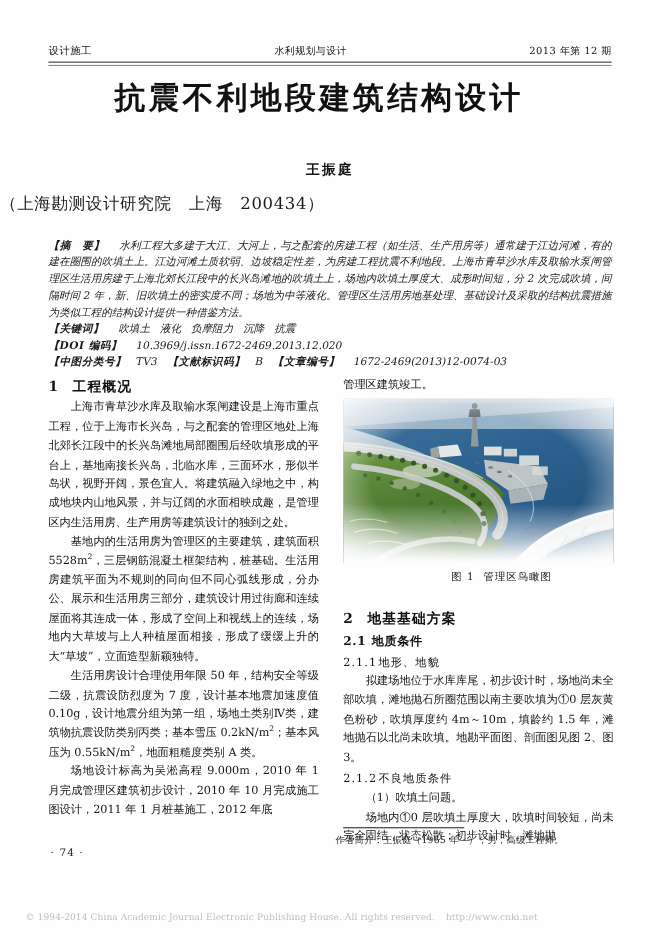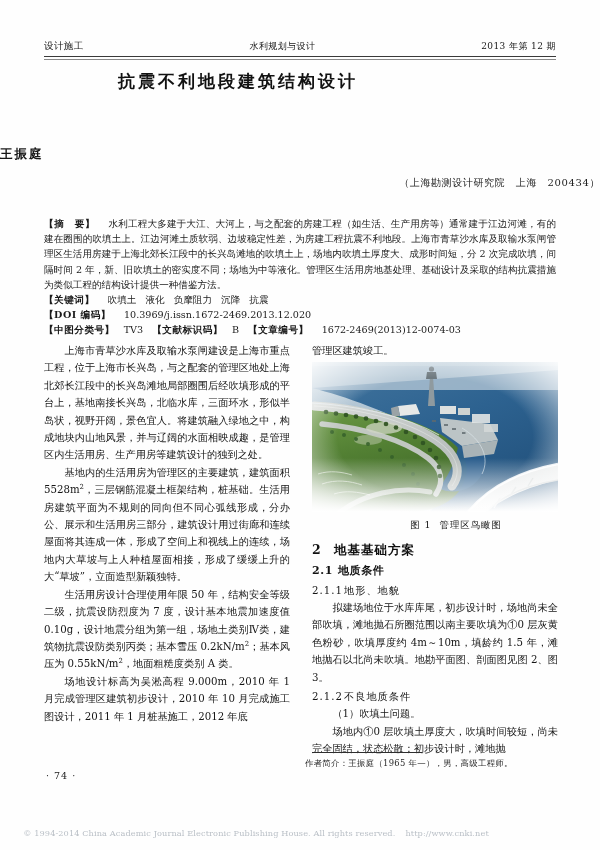--- a/index.html
+++ b/index.html
@@ -55,63 +55,63 @@
     height: 0;
     border-top: 0.5px solid #8a8a8a;
   }
 
   
   .title {
     position: absolute;
     left: 0;
     top: 70px;
     width: 476px;
-    text-align: center;
+    text-align: right;
     font-family: "DejaVu Sans", "Liberation Sans", sans-serif;
     font-weight: bold;
-    font-size: 17px;
+    font-size: 28px;
     letter-spacing: 3px;
     color: #111;
   }
 
   .author {
     position: absolute;
     left: 0;
     top: 146px;
     width: 600px;
-    text-align: left;
+    text-align: center;
     font-family: "DejaVu Serif", "Liberation Serif", serif;
     font-weight: bold;
     font-size: 12.5px;
     letter-spacing: 2px;
     color: #161616;
   }
   .affil {
     position: absolute;
     left: 0;
     top: 176px;
     width: 600px;
-    text-align: right;
-    font-size: 10px;
+    text-align: left;
+    font-size: 15px;
     letter-spacing: 0.6px;
     color: #1c1c1c;
   }
 
   
   .abs-block {
     position: absolute;
     left: 44px;
     top: 216px;
     width: 512px;
     font-size: 9.6px;
     line-height: 15.2px;
     text-align: justify;
     color: #1a1a1a;
   }
-  .abs-block p { margin: 0; }
+  .abs-block p { margin: 0; font-style: italic; }
   .abs-body { text-indent: 0; }
   .lbl { font-weight: bold; letter-spacing: 0.5px; }
   .meta-line { margin-top: 0.5px; }
   .meta-gap { display: inline-block; width: 10px; }
   .meta-gap-s { display: inline-block; width: 6px; }
 
   
   .col {
     position: absolute;
     top: 342px;
@@ -162,21 +162,21 @@
   }
   h4.subsub .num {
     display: inline-block;
     width: 32px;
   }
 
   .spacer-sec { height: 7px; }
 
   
   .figure {
-    margin: 3px 0 0 0;
+    margin: 3px 0 12px 0;
     width: 288px;
   }
   .fig-img {
     position: relative;
     width: 246px;
     height: 150px;
     overflow: hidden;
     background: #ffffff;
   }
   .fig-caption {
@@ -271,20 +271,23 @@
       <span class="lbl">【中图分类号】</span>
       <span class="meta-gap-s"></span><span>TV3</span>
       <span class="meta-gap-s"></span><span class="lbl">【文献标识码】</span>
       <span class="meta-gap-s"></span><span>B</span>
       <span class="meta-gap-s"></span><span class="lbl">【文章编号】</span>
       <span class="meta-gap"></span><span>1672-2469(2013)12-0074-03</span>
     </p>
   </div>
 
   <div class="col col-left">
+    <h2 class="sec">
+      <span class="num">1</span><span>工程概况</span>
+    </h2>
     <p class="ind">上海市青草沙水库及取输水泵闸建设是上海市重点工程，位于上海市长兴岛，与之配套的管理区地处上海北郊长江段中的长兴岛滩地局部圈围后经吹填形成的平台上，基地南接长兴岛，北临水库，三面环水，形似半岛状，视野开阔，景色宜人。将建筑融入绿地之中，构成地块内山地风景，并与辽阔的水面相映成趣，是管理区内生活用房、生产用房等建筑设计的独到之处。</p>
     <p class="ind">
       <span>基地内的生活用房为管理区的主要建筑，建筑面积 5528m</span><sup>2</sup><span>，三层钢筋混凝土框架结构，桩基础。生活用房建筑平面为不规则的同向但不同心弧线形成，分办公、展示和生活用房三部分，建筑设计用过街廊和连续屋面将其连成一体，形成了空间上和视线上的连续，场地内大草坡与上人种植屋面相接，形成了缓缓上升的大“草坡”，立面造型新颖独特。</span>
     </p>
     <p class="ind">
       <span>生活用房设计合理使用年限 50 年，结构安全等级二级，抗震设防烈度为 7 度，设计基本地震加速度值 0.10g，设计地震分组为第一组，场地土类别Ⅳ类，建筑物抗震设防类别丙类；基本雪压 0.2kN/m</span><sup>2</sup><span>；基本风压为 0.55kN/m</span><sup>2</sup><span>，地面粗糙度类别 A 类。</span>
     </p>
     <p class="ind">场地设计标高为吴淞高程 9.000m，2010 年 1 月完成管理区建筑初步设计，2010 年 10 月完成施工图设计，2011 年 1 月桩基施工，2012 年底</p>
   </div>
 

